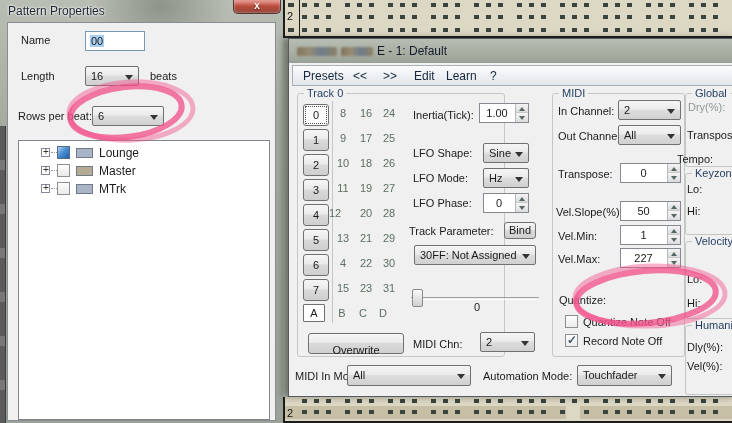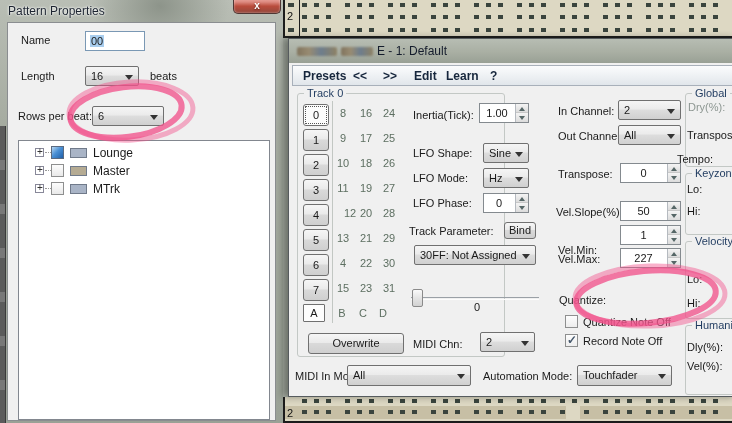--- a/index.html
+++ b/index.html
@@ -51,41 +51,41 @@
         background:radial-gradient(ellipse at 50% 10%, #8d948a 0%, rgba(141,148,138,0) 70%); }
   #pp-title { position:absolute; left:8px; top:4px; font-size:12px; color:#1c2430; text-shadow:0 0 3px #fff,0 0 2px #fff; }
   #pp-close { position:absolute; left:233px; top:-4px; width:48px; height:18px; border:1px solid #4f3734; border-top:none;
         border-radius:0 0 5px 5px; background:linear-gradient(#f3bcb6,#dd8a80 35%,#b94c3c 60%,#93483c);
         box-shadow:inset 0 0 2px rgba(255,255,255,.6); }
   #pp-close span { position:absolute; left:0; right:0; top:4px; text-align:center; color:#fff; font-weight:bold; font-size:10px; text-shadow:0 1px 2px #5c1f17; }
   #pp-panel { position:absolute; left:7px; top:22px; width:269px; height:399px; background:#f0f0f0; border:1px solid #8a8d90; }
   .tb { position:absolute; background:#fff; border:1px solid #7a98b4; }
   .sel { background:#a8cdee; padding:0 1px; }
   #tree { position:absolute; left:18px; top:140px; width:252px; height:280px; background:#fff; border:1px solid #82878f; }
-  .titem { position:absolute; left:10px; height:16px; width:100%;text-align:right; }
+  .titem { position:absolute; left:16px; height:16px; width:100%;text-align:right; }
   .texp { position:absolute; left:6px; top:3px; width:9px; height:9px; border:1px solid #889; background:#fff; }
   .texp::after { content:"+"; position:absolute; left:1px; top:-3px; font-size:10px; color:#333; }
   .tdots { position:absolute; left:16px; top:7px; width:6px; border-top:1px dotted #9a9a9a; }
   .tcb { position:absolute; left:22px; top:1px; width:13px; height:13px; border:1px solid #8e8f8f; background:linear-gradient(#fdfdfd,#e9e9e9); }
   .tcb.checked { border:1px solid #5a6a80; background:linear-gradient(135deg,#b7d7f2,#4a90d5 45%,#1f5fa8); }
   .tsw { position:absolute; left:41px; top:3px; width:17px; height:10px; border:1px solid #707a8a; }
   .tlab { position:absolute; left:64px; top:1px; font-size:12px; }
   #lstrip { position:absolute; left:0; top:126px; width:6px; height:297px; background:repeating-linear-gradient(#5b5b5b 0 34px,#787878 34px 44px); border-right:1px solid #3a3a3a; }
 
   
   #lfo { position:absolute; left:288px; top:38px; width:450px; height:359px; border:1px solid #565b5e;
          background:#f0f0f0; box-shadow:-5px 0 7px rgba(20,24,20,.4); }
   #lfo-titlebar { position:absolute; left:0; top:0; right:0; height:24px;
          background:linear-gradient(#b7bdb3,#a9afa3 55%,#99a095); }
   #lfo-title { position:absolute; left:8px; top:5px; font-size:12px; color:#141c2c; white-space:nowrap; }
   .blob { display:inline-block; height:9px; border-radius:2px; vertical-align:-1px; margin-right:4px;
          background:linear-gradient(90deg,#7a6a52,#96866a 30%,#63758a 60%,#8a7a5a); filter:blur(1.3px); opacity:.85; }
   #menubar { position:absolute; left:3px; top:26px; width:444px; height:21px; border:1px solid #a8b0ba;
          background:linear-gradient(#fbfcfd,#edf0f3 55%,#e1e6eb); }
-  .mi { position:absolute; top:3px; color:#16263c; font-size:12px;font-weight:bold; }
+  .mi { position:absolute; top:3px; color:#16263c; font-size:12px; }
 
   .num { position:absolute; width:20px; text-align:center; color:#5d6f61; font-size:11px; }
   .letter { position:absolute; width:16px; text-align:center; color:#5d6f61; font-size:11px; }
   .stepbtn { width:26px; height:22px; font-size:11px; padding-top:4px; }
   #stepfocus { background:#fcfcfc; outline:1px dotted #555; outline-offset:-3px; }
   #divline { position:absolute; left:43px; top:62px; width:1px; height:222px; background:#c2c7c3; }
   #slider-track { position:absolute; left:122px; top:258px; width:128px; height:3px; border-top:1px solid #9aa0a6; border-bottom:1px solid #fdfdfd; }
   #slider-handle { position:absolute; left:123px; top:250px; width:11px; height:18px; border:1px solid #8a8a8a; border-radius:2px;
          background:linear-gradient(#fafafa,#e4e4e4 50%,#d2d2d2); }
   #abtn { left:14px; top:265px; width:22px; height:18px; background:#fdfdfd; border-radius:1px; padding-top:2px; font-size:11px; }
@@ -194,21 +194,21 @@
   <div class="btn stepbtn" style="left:14px;top:140px">3</div>
   <div class="btn stepbtn" style="left:14px;top:165px">4</div>
   <div class="btn stepbtn" style="left:14px;top:190px">5</div>
   <div class="btn stepbtn" style="left:14px;top:215px">6</div>
   <div class="btn stepbtn" style="left:14px;top:240px">7</div>
 
   <span class="num" style="left:44px;top:68px">8</span>
   <span class="num" style="left:44px;top:93px">9</span>
   <span class="num" style="left:44px;top:118px">10</span>
   <span class="num" style="left:44px;top:143px">11</span>
-  <span class="num" style="left:51px;top:168px">12</span>
+  <span class="num" style="left:36px;top:168px">12</span>
   <span class="num" style="left:44px;top:193px">13</span>
   <span class="num" style="left:44px;top:218px">4</span>
   <span class="num" style="left:44px;top:243px">15</span>
   <span class="num" style="left:67px;top:68px">16</span>
   <span class="num" style="left:67px;top:93px">17</span>
   <span class="num" style="left:67px;top:118px">18</span>
   <span class="num" style="left:67px;top:143px">19</span>
   <span class="num" style="left:67px;top:168px">20</span>
   <span class="num" style="left:67px;top:193px">21</span>
   <span class="num" style="left:67px;top:218px">22</span>
@@ -267,27 +267,30 @@
 
   <div id="slider-track"></div>
   <div id="slider-handle"></div>
   <span class="lbl" style="left:178px;top:262px;width:20px;text-align:center">0</span>
 
   <div class="btn" id="abtn">A</div>
   <span class="letter" style="left:45px;top:268px">B</span>
   <span class="letter" style="left:66px;top:268px">C</span>
   <span class="letter" style="left:86px;top:268px">D</span>
 
-  <div class="btn" style="left:19px;top:294px;width:96px;height:21px;padding-top:3px">Overwrite</div>
+  <div class="btn" style="left:19px;top:294px;width:96px;height:21px;padding-top:10px">Overwrite</div>
   <span class="lbl" style="left:124px;top:299px">MIDI Chn:</span>
   <div class="dd" style="left:191px;top:293px;width:55px">
     <span class="dd-v">2</span>
         <span class="tri-down"></span>
   </div>
 
+  <div class="grp" style="left:263px;top:54px;width:133px;height:264px">
+    <span class="grp-l">MIDI</span>
+  </div>
   <span class="lbl" style="left:269px;top:66px">In Channel:</span>
   <div class="dd" style="left:329px;top:61px;width:63px">
     <span class="dd-v">2</span>
         <span class="tri-down"></span>
   </div>
   <span class="lbl" style="left:269px;top:91px">Out Channel:</span>
   <div class="dd" style="left:329px;top:86px;width:63px">
     <span class="dd-v">All</span>
         <span class="tri-down"></span>
   </div>
@@ -308,21 +311,21 @@
     <span class="spin-v">50</span>
     <span class="spin-btns">
           <span class="sb">
             <i class="tu"></i>
           </span>
           <span class="sb">
             <i class="td"></i>
           </span>
         </span>
   </div>
-  <span class="lbl" style="left:269px;top:205px">Vel.Min:</span>
+  <span class="lbl" style="left:269px;top:191px">Vel.Min:</span>
   <div class="spin" style="left:331px;top:186px;width:61px">
     <span class="spin-v">1</span>
     <span class="spin-btns">
           <span class="sb">
             <i class="tu"></i>
           </span>
           <span class="sb">
             <i class="td"></i>
           </span>
         </span>

